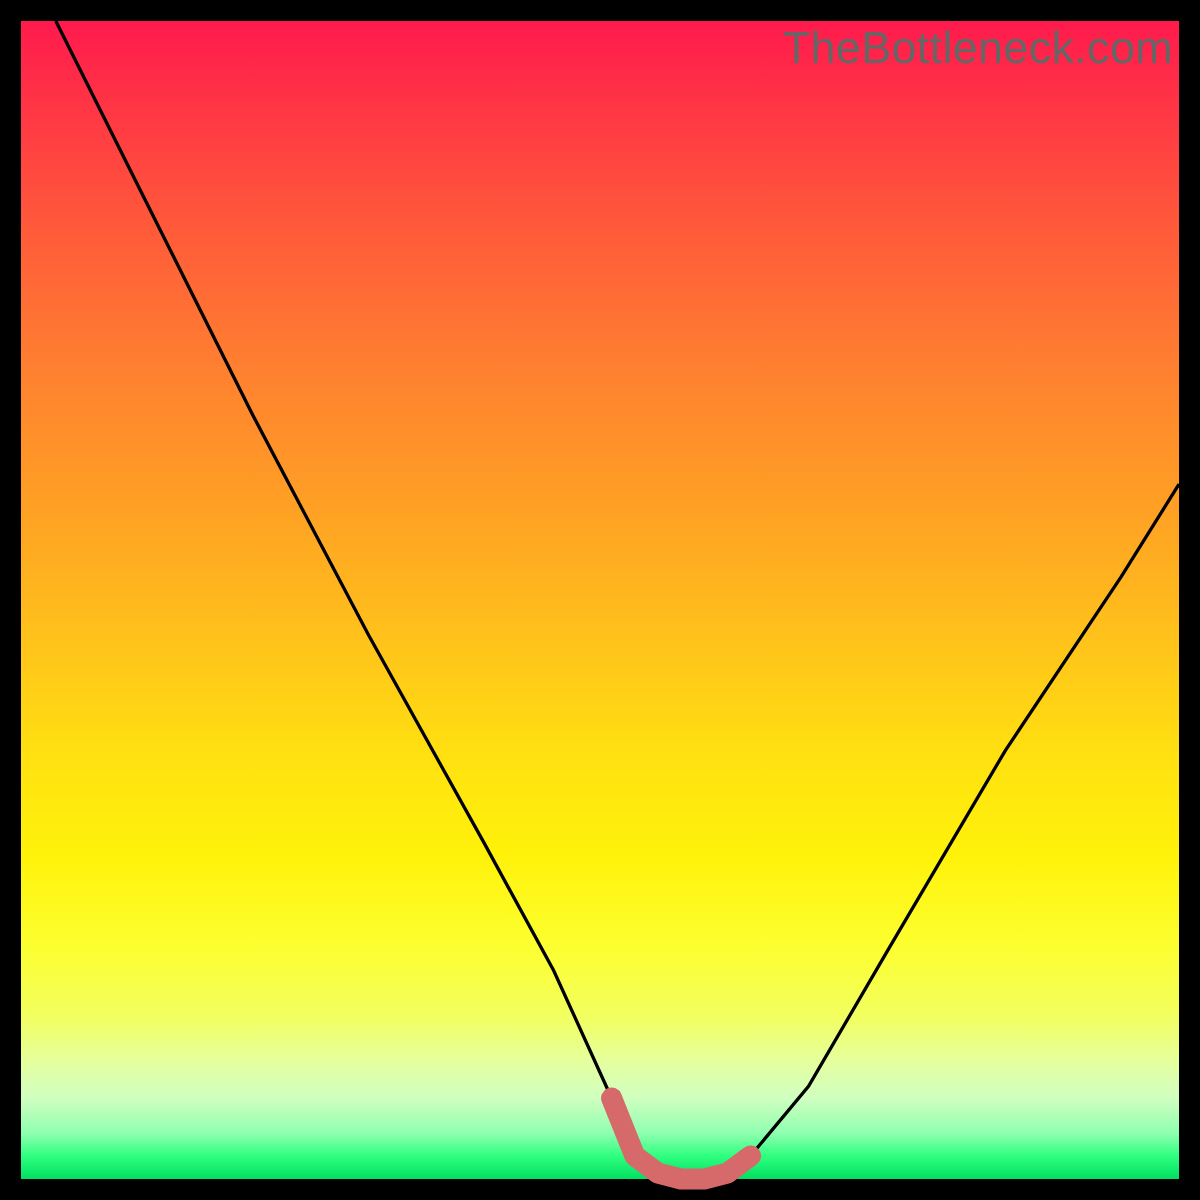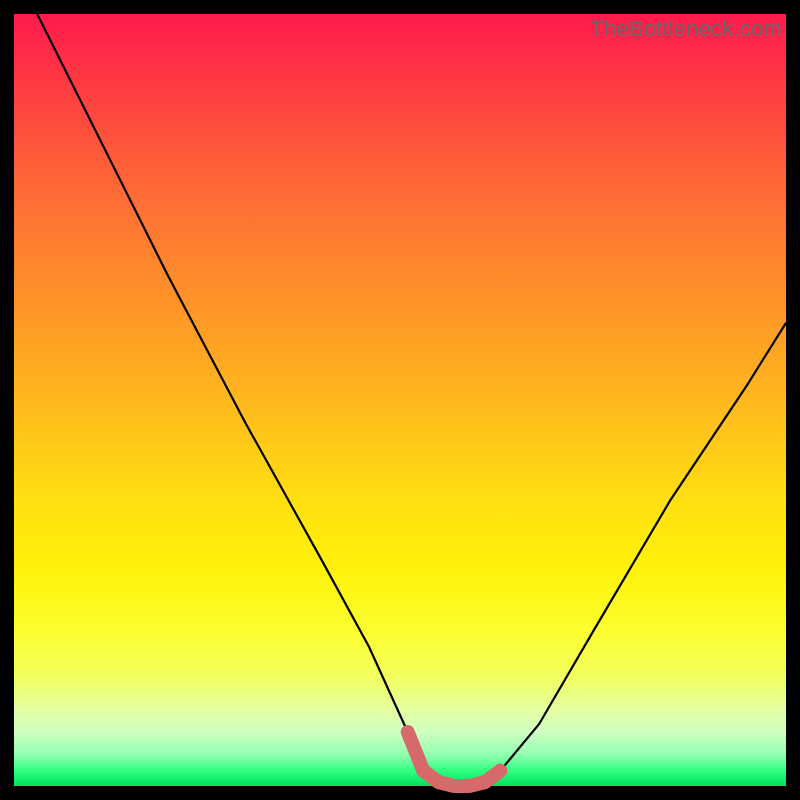--- a/index.html
+++ b/index.html
@@ -34,21 +34,21 @@
       #90ffb0 96%,
       #30ff80 98%,
       #00e060 100%
     );
   }
   .watermark {
     position: absolute;
     top: 16px;
     right: 18px;
     color: #666;
-    font-size: 22px;
+    font-size: 30px;
     font-weight: 500;
     letter-spacing: 0.2px;
     z-index: 10;
   }
   svg.overlay {
     position: absolute;
     left: 0;
     top: 0;
     width: 800px;
     height: 800px;

